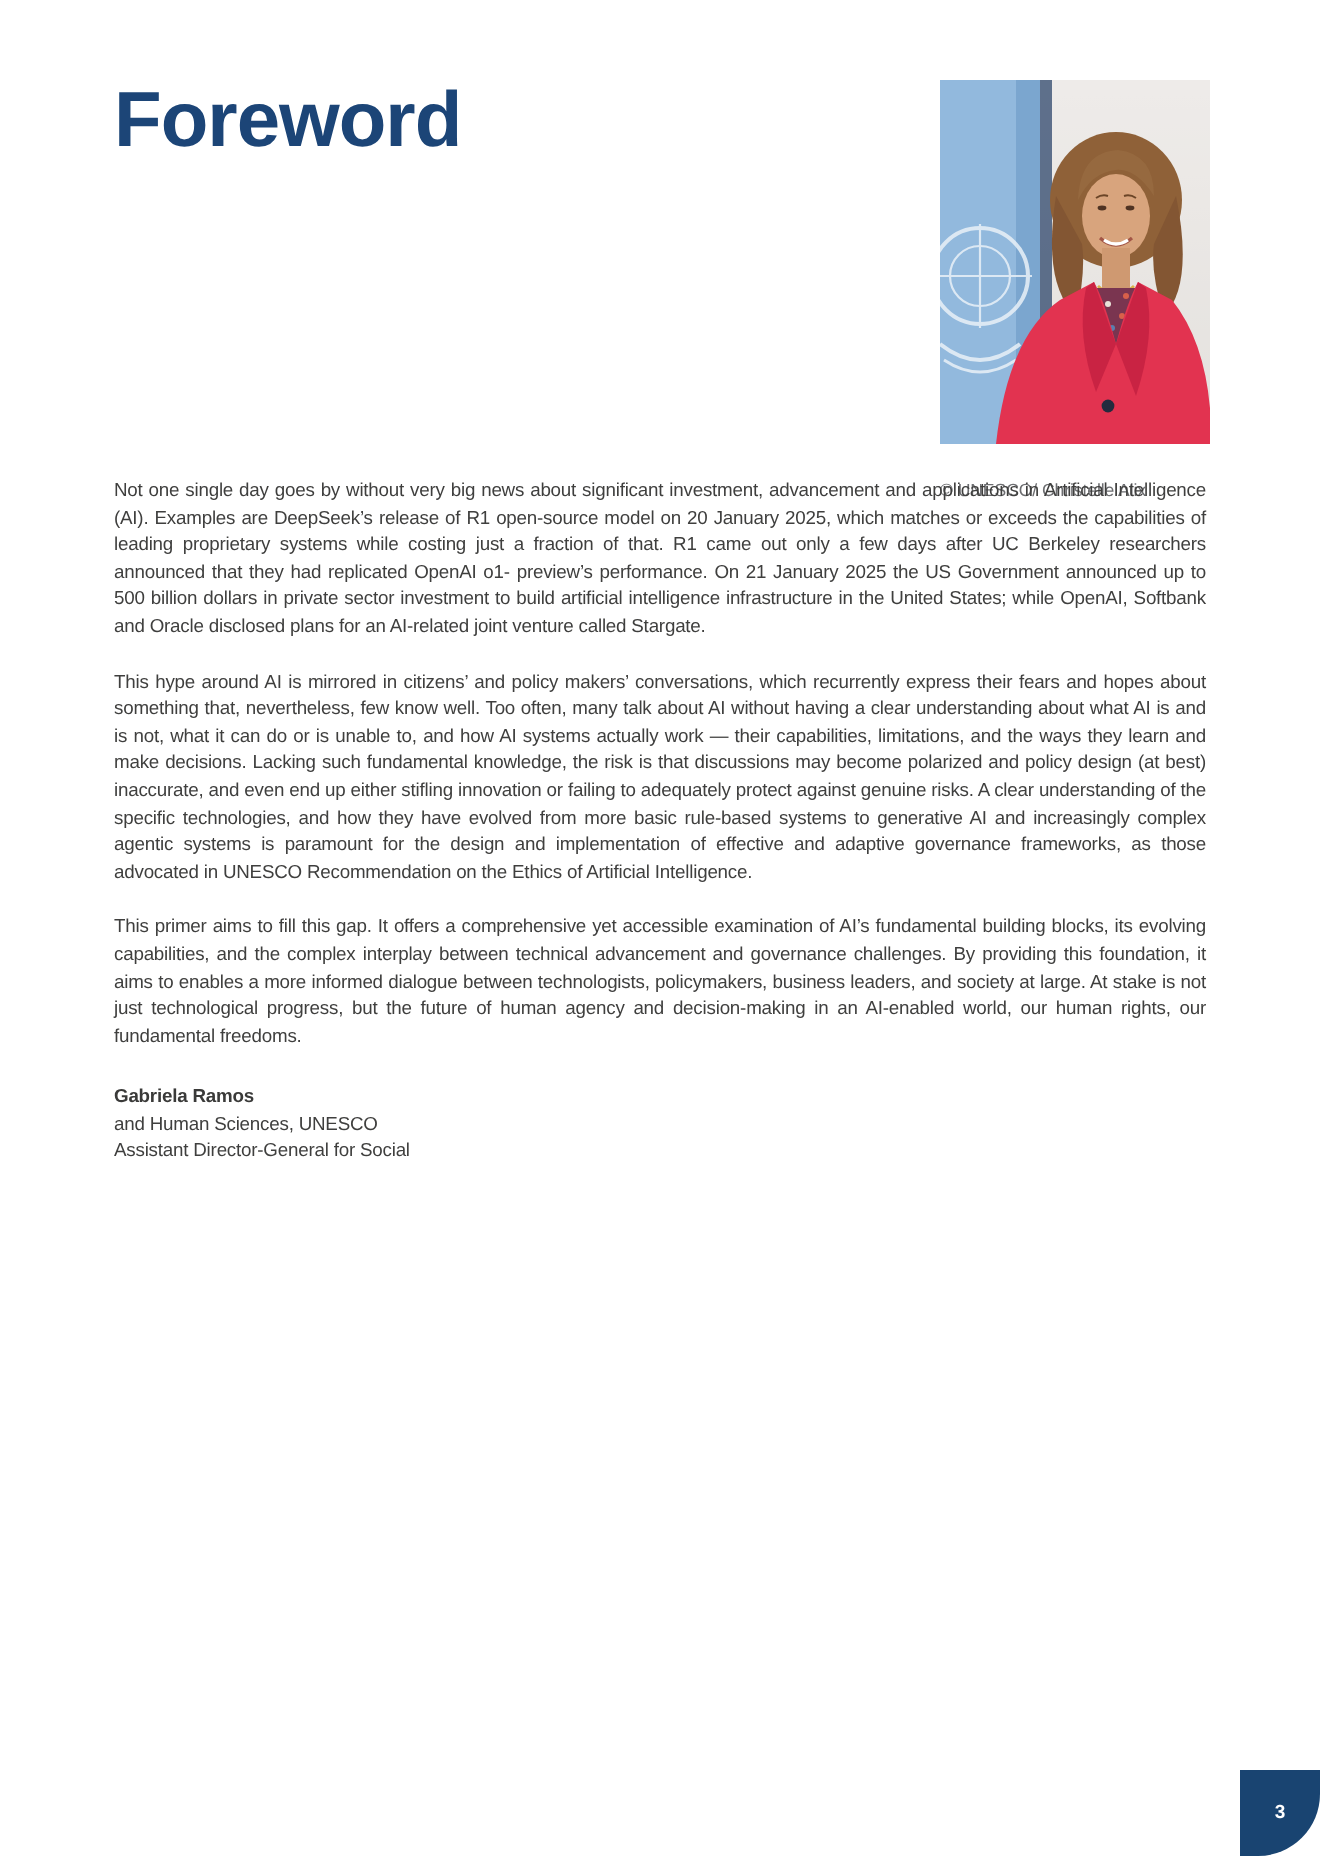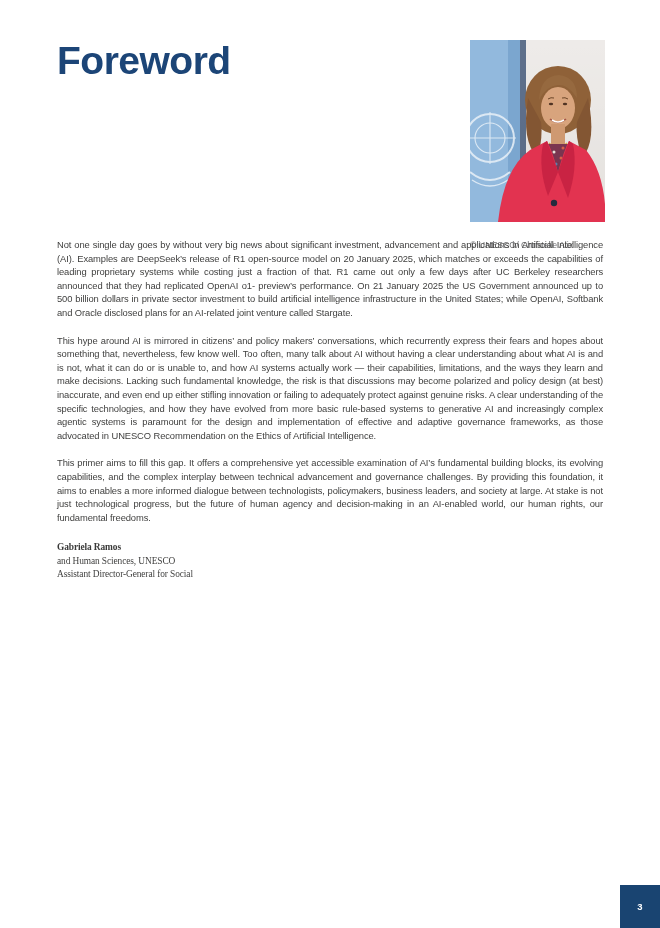--- a/index.html
+++ b/index.html
@@ -18,20 +18,21 @@
     --wall-top:#f0eeeb;
     --wall-bottom:#d9d7d2;
   }
   html,body{margin:0;padding:0;background:#ffffff;}
   .page{
     position:relative;
     width:660px;height:928px;
     background:#ffffff;
     overflow:hidden;
     font-family:"Liberation Sans", sans-serif;
+    border-radius:31px;
   }
   .title{
     position:absolute;left:57px;top:41px;margin:0;
     font-size:39px;line-height:39px;font-weight:bold;
     letter-spacing:-0.5px;
     color:var(--heading);
   }
   .photo-block{
     position:absolute;left:470px;top:40px;width:135px;margin:0;
   }
@@ -43,21 +44,21 @@
     letter-spacing:-0.05px;
   }
   .content{
     position:absolute;left:57px;top:238px;width:546px;
     font-size:9.4px;line-height:13.6px;
     letter-spacing:-0.1px;
     color:var(--body-text);
     text-align:justify;
   }
   .content p{margin:0 0 14px 0;}
-  .signature{margin-top:17px;text-align:left;font-family:Liberation Serif, serif;}
+  .signature{margin-top:17px;text-align:left;}
   .sig-name{font-weight:bold;color:#3a3a39;}
   .sig-line{margin:0;}
   .page-badge{
     position:absolute;right:0;bottom:0;
     width:40px;height:43px;
     background:var(--badge-bg);
     display:flex;align-items:center;justify-content:center;
     color:var(--badge-text);
     font-size:9.5px;font-weight:bold;
   }

